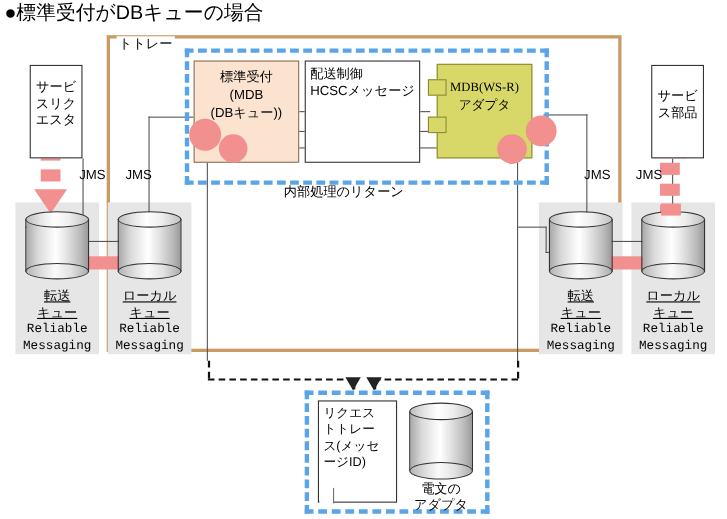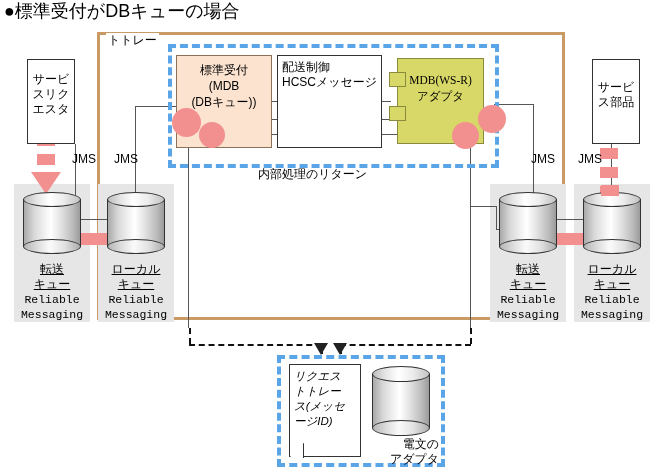--- a/index.html
+++ b/index.html
@@ -302,21 +302,20 @@
   #trace-doc{
     left:289px; top:364px;
     width:72px; height:93px;
     border:1px solid #333;
     background:#fff;
     box-sizing:border-box;
     font-size:11.5px;
     line-height:15px;
     padding:4px 2px 0 4px;
     text-align:left;
-    font-style:italic;
   }
   #trace-doc-fold{
     left:289px; top:443px;
     width:14px; height:14px;
     background:#fff;
     border-right:1px solid #333;
     border-top:1px solid #333;
     transform:rotate(0deg);
     clip-path:polygon(0 100%,100% 0,100% 100%);
   }
@@ -336,21 +335,21 @@
     background:linear-gradient(to right,#bdbdbd 0%,#e4e4e4 22%,#ffffff 45%,#ededed 70%,#c2c2c2 100%);
   }
   #hist-cyl .bot{
     position:absolute; left:0; top:54px;
     width:58px; height:16px;
     border:1px solid #333;border-radius:50%;box-sizing:border-box;
     background:linear-gradient(to right,#b5b5b5 0%,#dedede 25%,#fafafa 46%,#e2e2e2 72%,#adadad 100%);
   }
   #hist-cap{
     left:363px;top:437px;width:76px;
-    font-size:12px;line-height:15px;text-align:right;
+    font-size:12px;line-height:15px;text-align:center;
   }
   .sr-pink-sq{
     position:absolute;width:18px;height:11px;background:#f28f8f;
   }
 </style>
 </head>
 <body>
 
 <div id="canvas">
 

